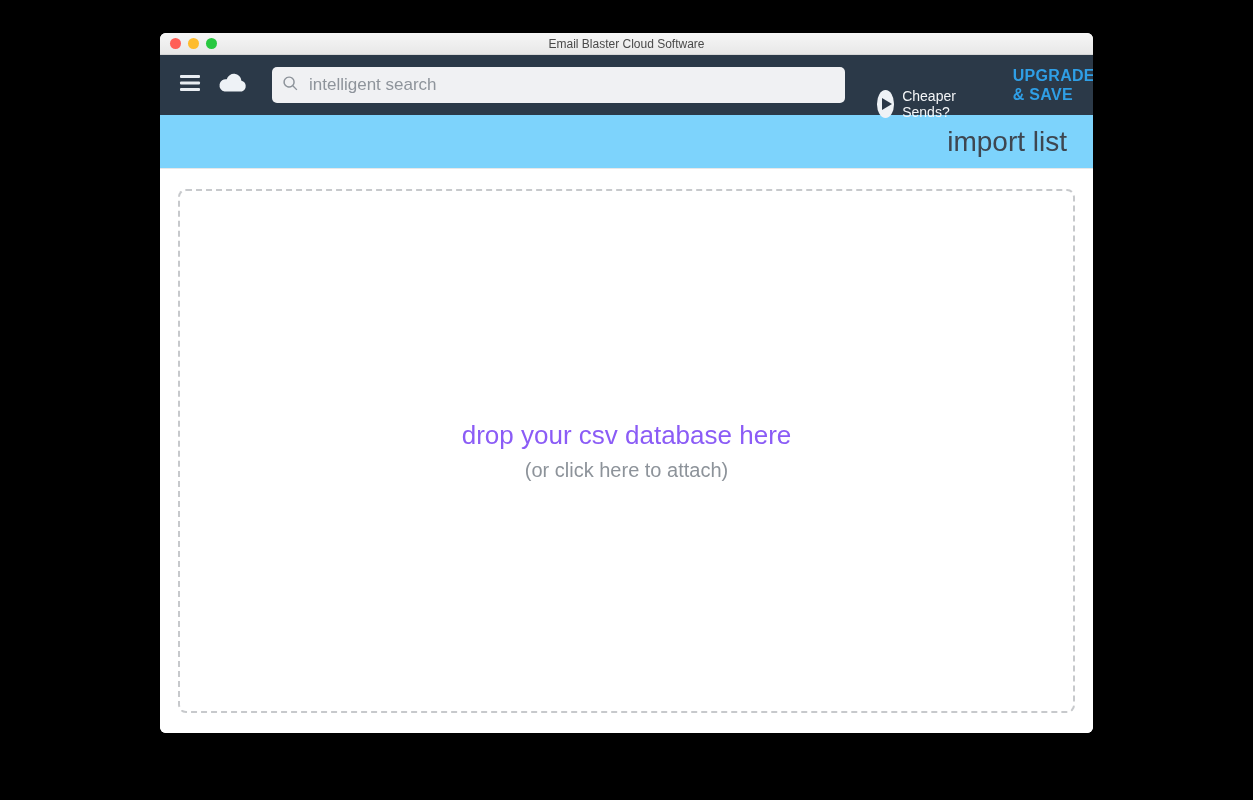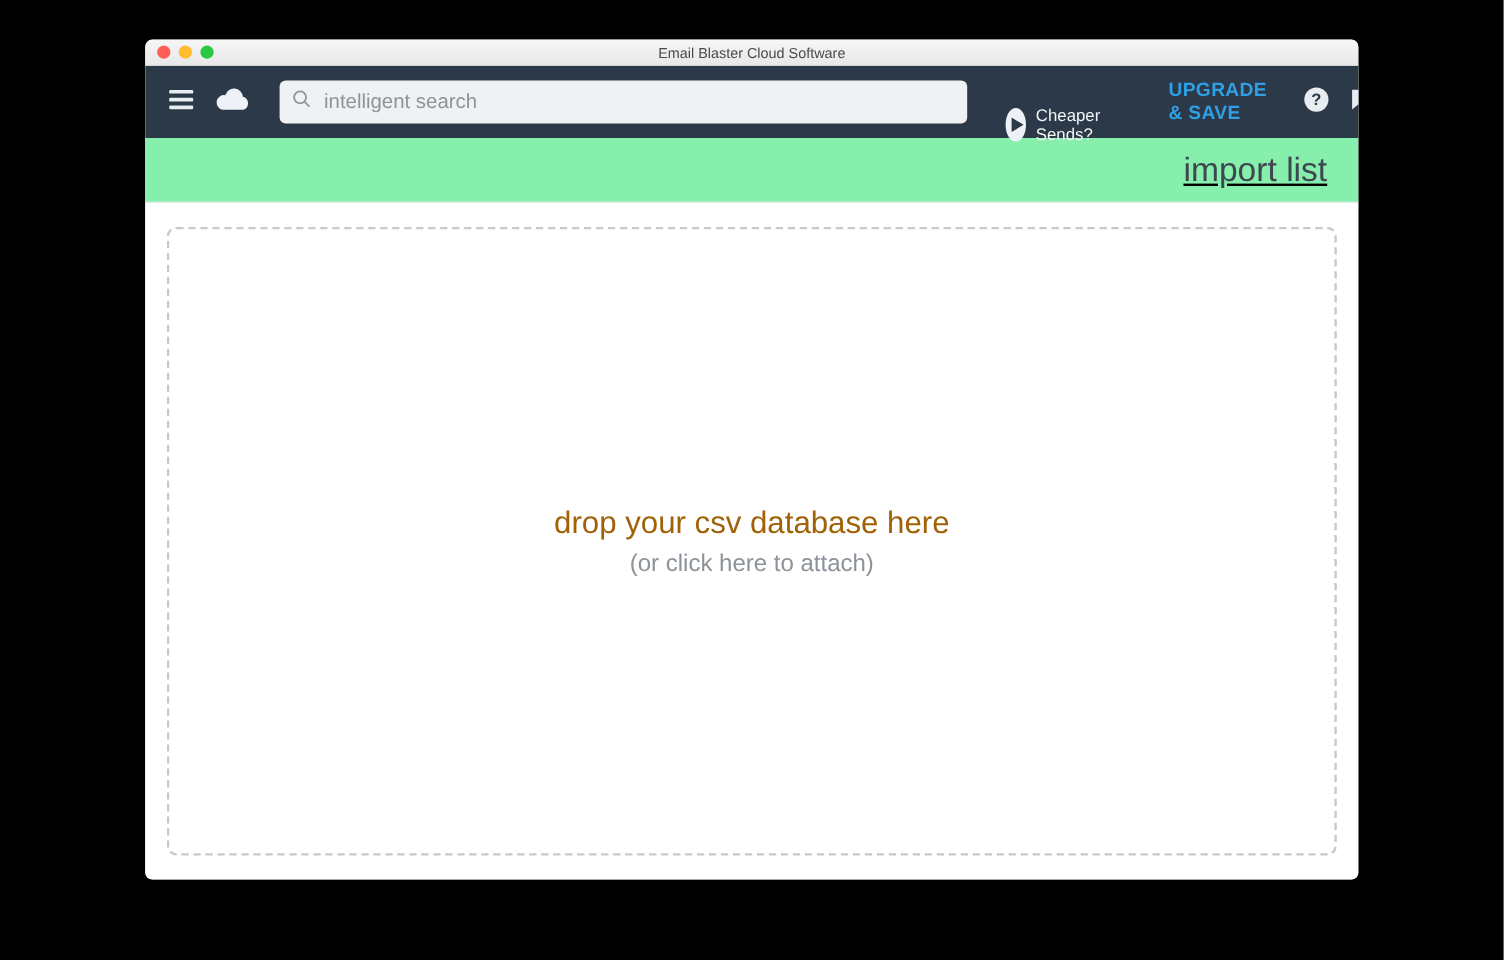--- a/index.html
+++ b/index.html
@@ -7,21 +7,21 @@
       background: #000;
       font-family: -apple-system, BlinkMacSystemFont, "Helvetica Neue", Arial, sans-serif;
       width: 1253px;
       height: 800px;
       overflow: hidden;
       display: flex;
       align-items: flex-start;
       justify-content: center;
     }
     .window {
-      width: 1011px;
+      width: 933px;
       margin-top: 33px;
       background: #fff;
       border-radius: 6px;
       overflow: hidden;
       box-shadow: 0 20px 60px rgba(0,0,0,.45);
     }
     .titlebar {
       height: 22px;
       background: linear-gradient(#f6f6f6, #e8e8e8);
       border-bottom: 1px solid #d6d6d6;
@@ -162,27 +162,26 @@
       display: flex;
       align-items: center;
       justify-content: center;
       overflow: hidden;
       cursor: pointer;
       margin-left: 6px;
     }
     .avatar svg { width: 36px; height: 36px; }
     .subheader {
       height: 54px;
-      background: #86efac;
+      background: #7dd3fc;
       border-bottom: 1px solid #e6e8ea;
       display: flex;
       align-items: center;
       justify-content: flex-end;
       padding: 0 26px;
-      text-decoration: underline;
     }
     .subheader h1 {
       font-weight: 400;
       font-size: 28px;
       color: #3e4650;
     }
     .main {
       padding: 20px 18px 20px;
       background: #fff;
     }
@@ -193,21 +192,21 @@
       display: flex;
       flex-direction: column;
       align-items: center;
       justify-content: center;
       cursor: pointer;
       text-align: center;
       color: #7b828b;
     }
     .dropzone .line1 {
       font-size: 26px;
-      color: #a16207;
+      color: #8b5cf6;
       font-weight: 400;
     }
     .dropzone .line2 {
       margin-top: 8px;
       font-size: 20px;
       color: #8d939a;
     }
   </style>
 </head>
 <body>

